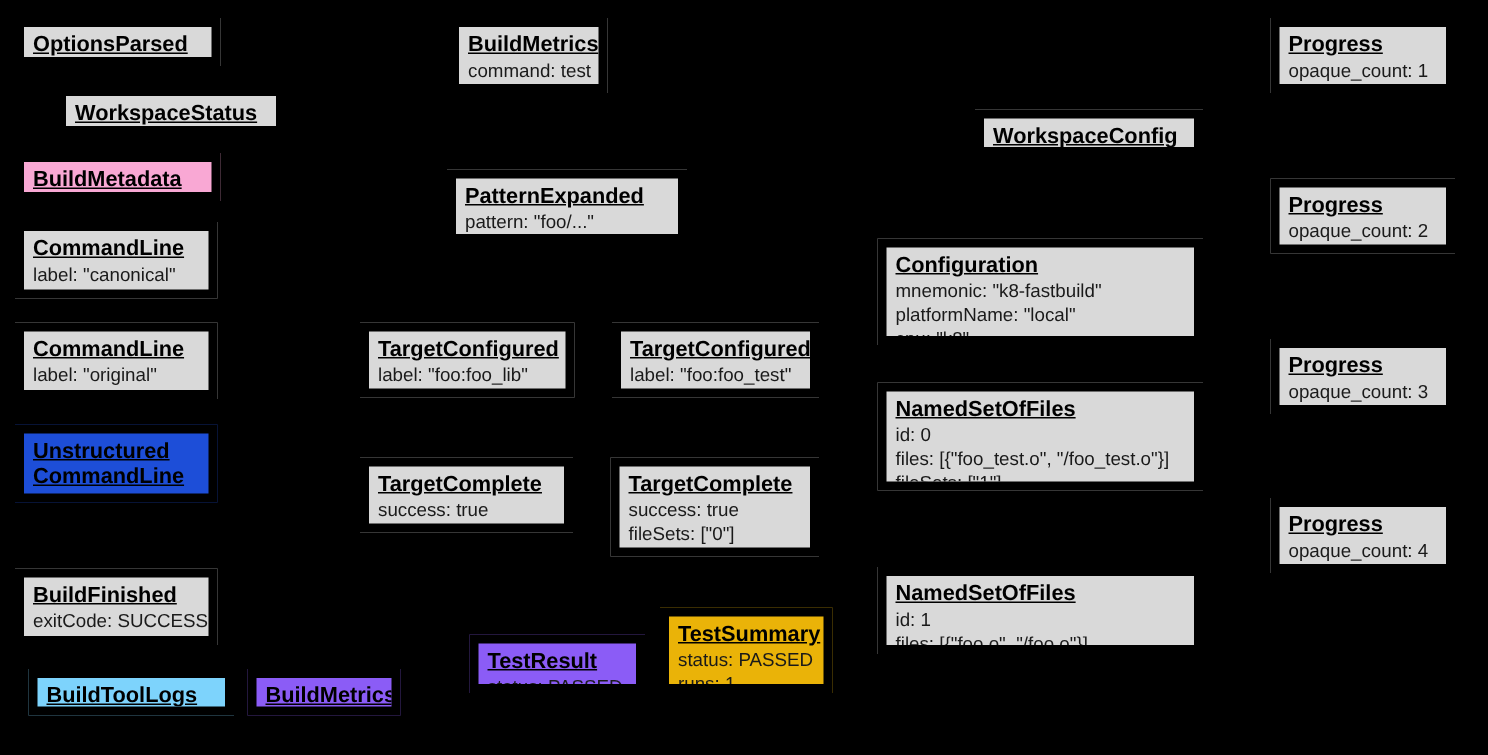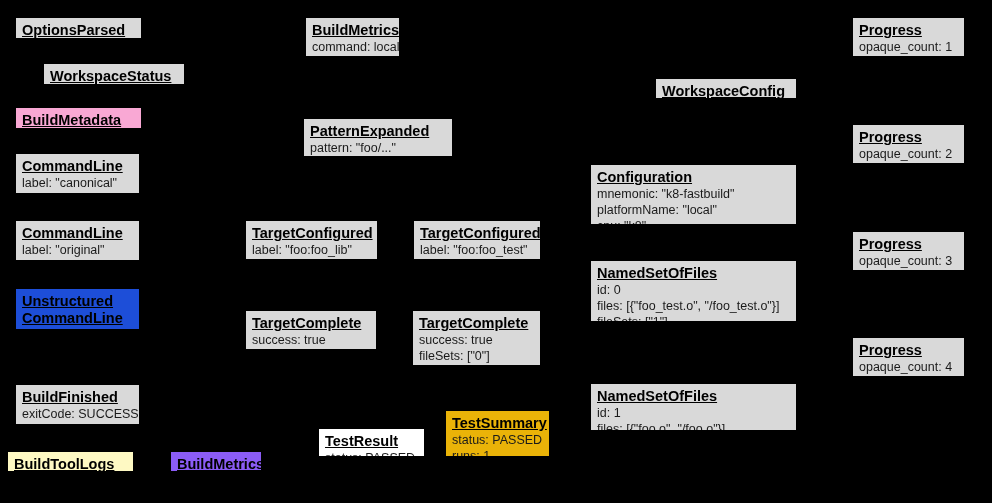--- a/index.html
+++ b/index.html
@@ -67,29 +67,29 @@
       <span class="node-title">CommandLine</span>
       <span class="node-field">label: "original"</span>
     </div>
     <div class="node" style="left: 10px; top: 283px; width: 135px; height: 52px; background: #1d4ed8; border-color: rgb(0, 0, 0);">
       <span class="node-title wrap">Unstructured CommandLine</span>
     </div>
     <div class="node" style="left: 10px; top: 351px; width: 135px; height: 51px; background: rgb(217, 217, 217); border-color: rgb(0, 0, 0); margin-top: 28px;">
       <span class="node-title">BuildFinished</span>
       <span class="node-field">exitCode: SUCCESS</span>
     </div>
-    <div class="node" style="left: 2px; top: 446px; width: 137px; height: 31px; background: #fef9c3; border-color: rgb(0, 0, 0);">
+    <div class="node" style="left: 19px; top: 446px; width: 137px; height: 31px; background: #7dd3fc; border-color: rgb(0, 0, 0);">
       <span class="node-title">BuildToolLogs</span>
     </div>
     <div class="node" style="left: 165px; top: 446px; width: 102px; height: 31px; background: #8b5cf6; border-color: rgb(0, 0, 0);">
       <span class="node-title">BuildMetrics</span>
     </div>
     <div class="node" style="left: 300px; top: 12px; width: 105px; height: 50px; background: rgb(217, 217, 217); border-color: rgb(0, 0, 0);">
       <span class="node-title">BuildMetrics</span>
-      <span class="node-field">command: local</span>
+      <span class="node-field">command: test</span>
     </div>
     <div class="node" style="left: 298px; top: 113px; width: 160px; height: 49px; background: rgb(217, 217, 217); border-color: rgb(0, 0, 0);">
       <span class="node-title">PatternExpanded</span>
       <span class="node-field">pattern: "foo/..."</span>
     </div>
     <div class="node" style="left: 240px; top: 215px; width: 143px; height: 50px; background: rgb(217, 217, 217); border-color: rgb(0, 0, 0);">
       <span class="node-title">TargetConfigured</span>
       <span class="node-field">label: "foo:foo_lib"</span>
     </div>
     <div class="node" style="left: 408px; top: 215px; width: 138px; height: 50px; background: rgb(217, 217, 217); border-color: rgb(0, 0, 0);">
@@ -98,21 +98,21 @@
     </div>
     <div class="node" style="left: 240px; top: 305px; width: 142px; height: 50px; background: rgb(217, 217, 217); border-color: rgb(0, 0, 0);">
       <span class="node-title">TargetComplete</span>
       <span class="node-field">success: true</span>
     </div>
     <div class="node" style="left: 407px; top: 305px; width: 139px; height: 66px; background: rgb(217, 217, 217); border-color: rgb(0, 0, 0);">
       <span class="node-title">TargetComplete</span>
       <span class="node-field">success: true</span>
       <span class="node-field">fileSets: ["0"]</span>
     </div>
-    <div class="node" style="left: 313px; top: 423px; width: 117px; height: 39px; background: #ffffff; border-color: rgb(0, 0, 0);">
+    <div class="node" style="left: 313px; top: 423px; width: 117px; height: 39px; background: #8b5cf6; border-color: rgb(0, 0, 0);">
       <span class="node-title">TestResult</span>
       <span class="node-field">status: PASSED</span>
     </div>
     <div class="node" style="left: 440px; top: 405px; width: 115px; height: 57px; background: #eab308; border-color: rgb(0, 0, 0);">
       <span class="node-title">TestSummary</span>
       <span class="node-field">status: PASSED</span>
       <span class="node-field">runs: 1</span>
     </div>
     <div class="node" style="left: 650px; top: 73px; width: 152px; height: 31px; background: rgb(217, 217, 217); border-color: rgb(0, 0, 0);">
       <span class="node-title">WorkspaceConfig</span>

